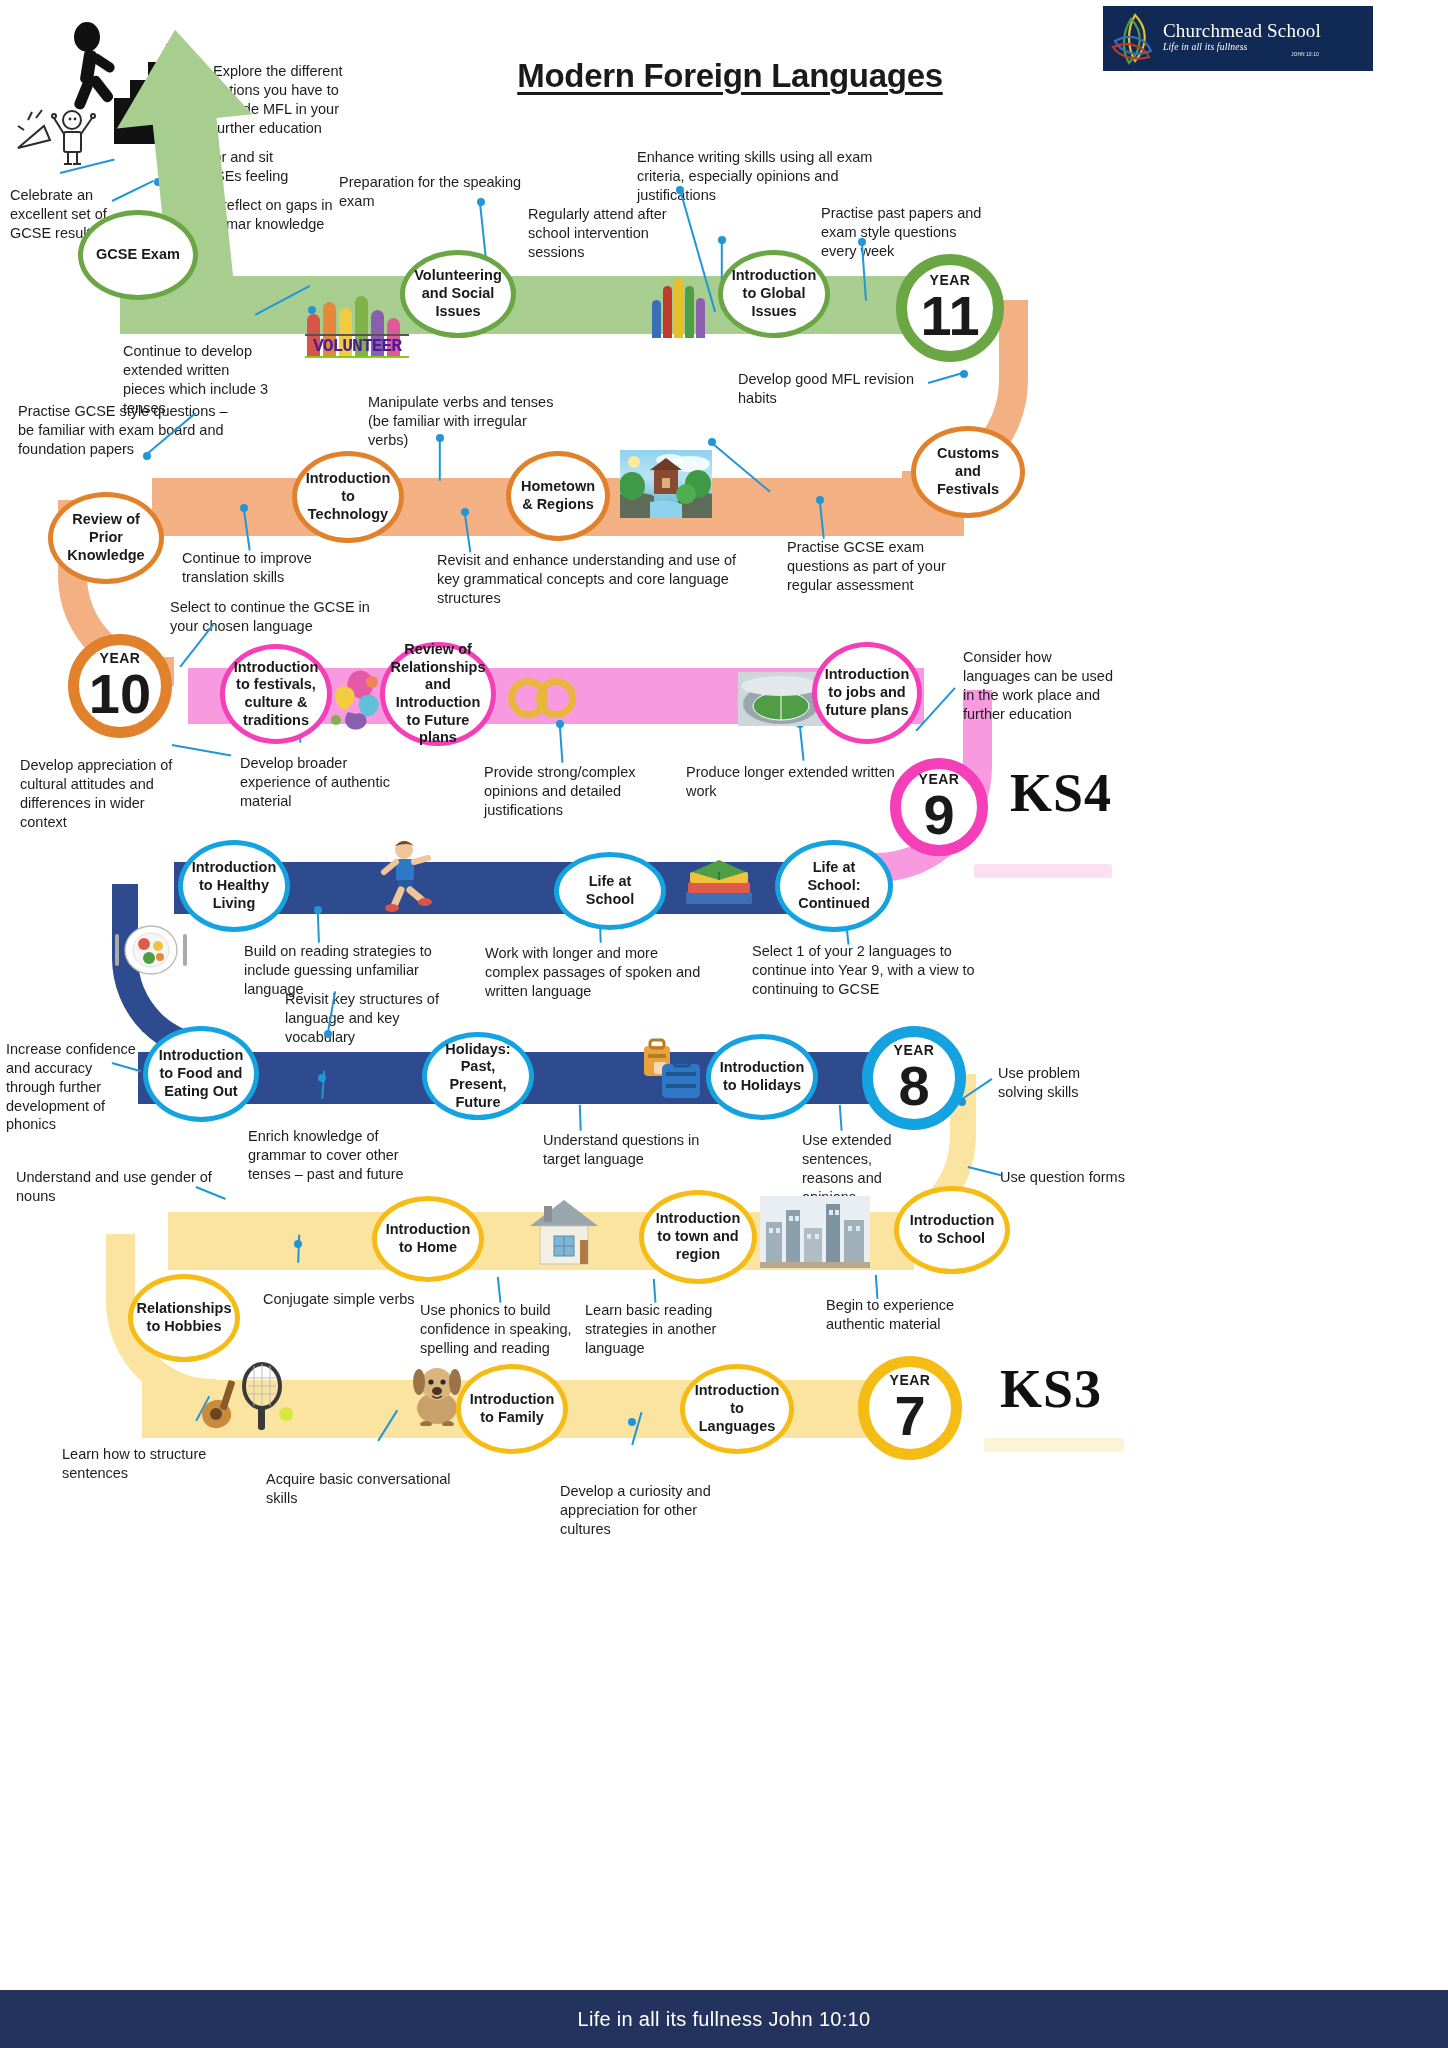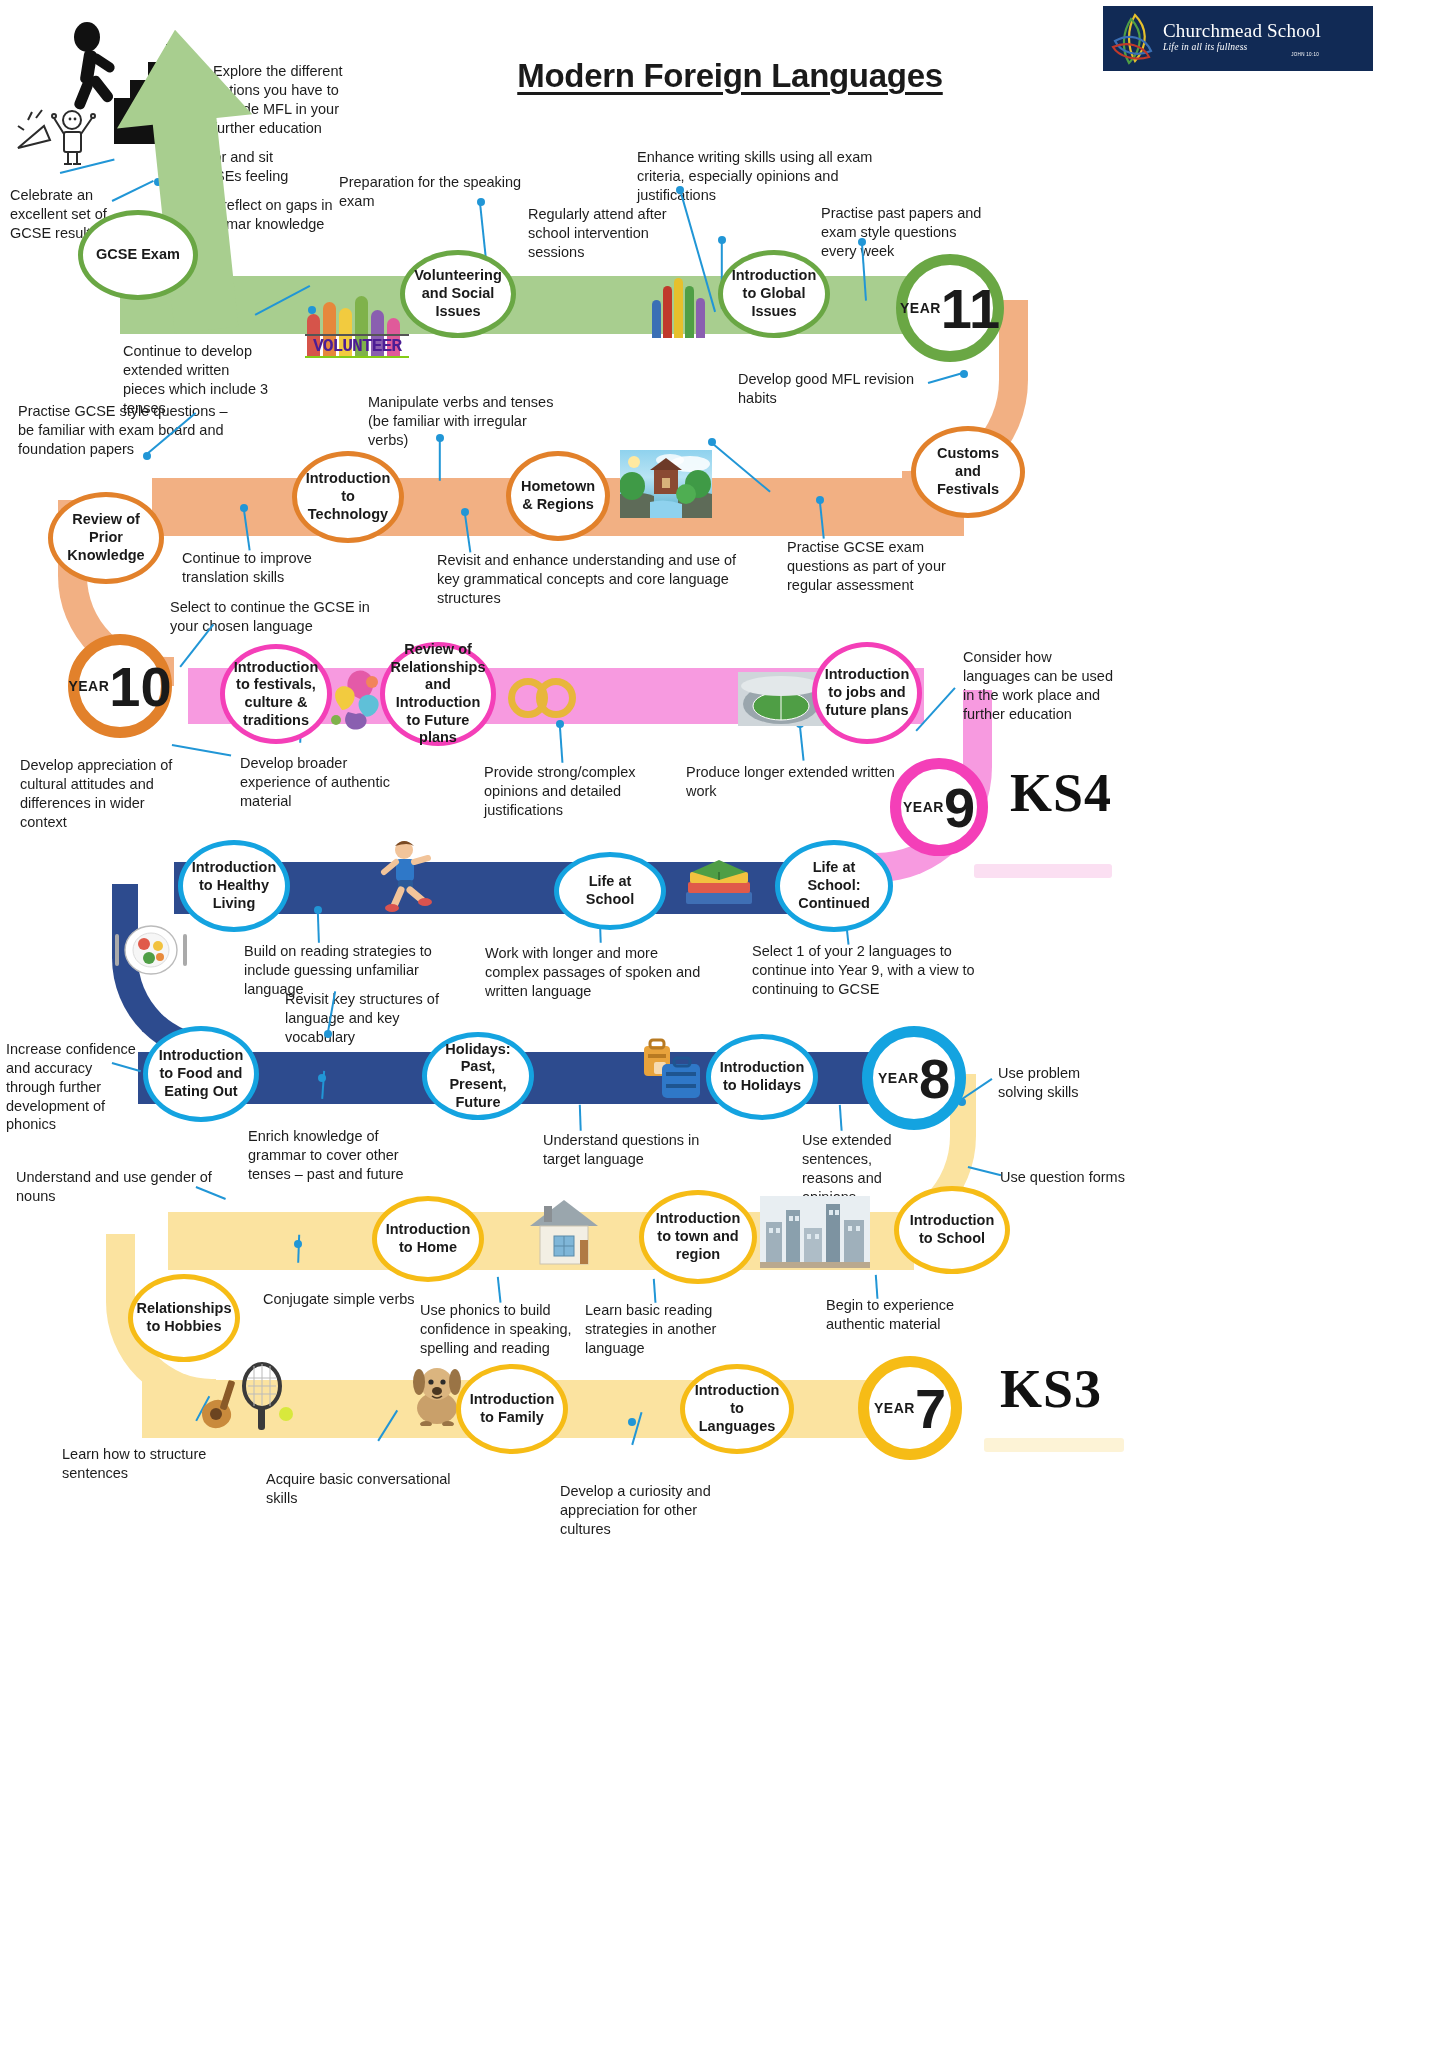--- a/index.html
+++ b/index.html
@@ -30,21 +30,21 @@
     padding:6px 7px; z-index:6;
   }
   .node.g  { border:5px solid #6aa744; }
   .node.o  { border:5px solid #e2812b; }
   .node.p  { border:5px solid #f43fb8; }
   .node.b  { border:5px solid #14a3e0; }
   .node.y  { border:5px solid #f6bc16; }
   
   .year {
     position:absolute; background:#fff; border-radius:50%;
-    display:flex; flex-direction:row; align-items:center; justify-content:center;
+    display:flex; flex-direction:column; align-items:center; justify-content:center;
     z-index:7; line-height:1;
   }
   .year .lbl { font-size:14px; font-weight:bold; letter-spacing:.5px; }
   .year .num { font-size:56px; font-weight:bold; margin-top:1px; }
   .year.g { border:11px solid #6aa744; }
   .year.o { border:11px solid #e2812b; }
   .year.p { border:11px solid #f43fb8; }
   .year.b { border:11px solid #14a3e0; }
   .year.y { border:11px solid #f6bc16; }
   
@@ -624,14 +624,17 @@
   <div class="cap" style="left:266px; top:1470px; width:198px;">Acquire basic conversational skills</div>
   <div class="ldr" style="left:378px; top:1440px; width:36px; transform:rotate(-58deg);"></div>
 
   <div class="cap" style="left:560px; top:1482px; width:180px;">Develop a curiosity and appreciation for other cultures</div>
   <div class="ldr" style="left:632px; top:1444px; width:34px; transform:rotate(-74deg);"></div>
   <div class="dot" style="left:628px; top:1418px;"></div>
 
   <div class="ks" style="left:1000px; top:1358px;">KS3</div>
   <div class="ks-ul" style="left:984px; top:1438px; width:140px; background:#fdf3d6;"></div>
 
+  <div id="footer">
+    <span>Life in all its fullness   John 10:10</span>
+  </div>
 
 </div>
 
 </body></html>

